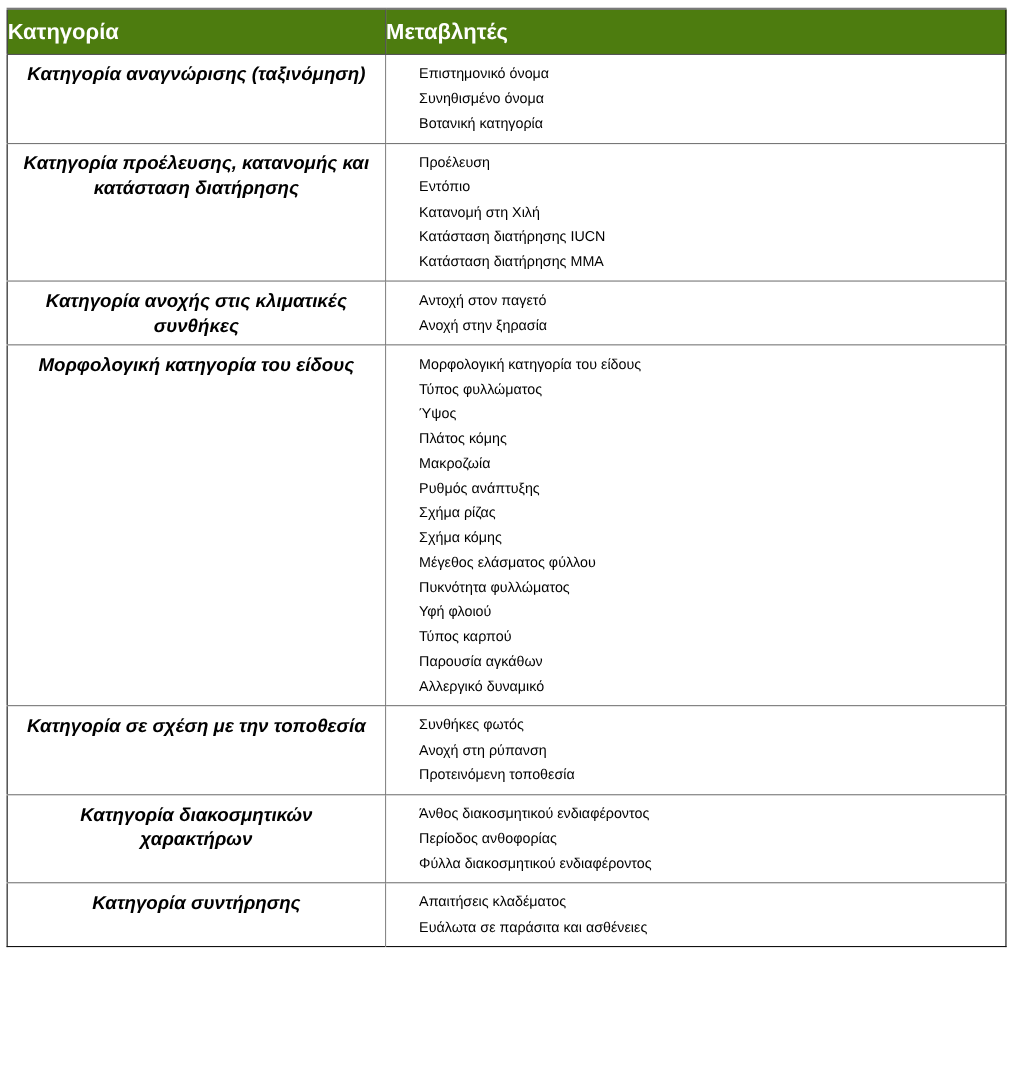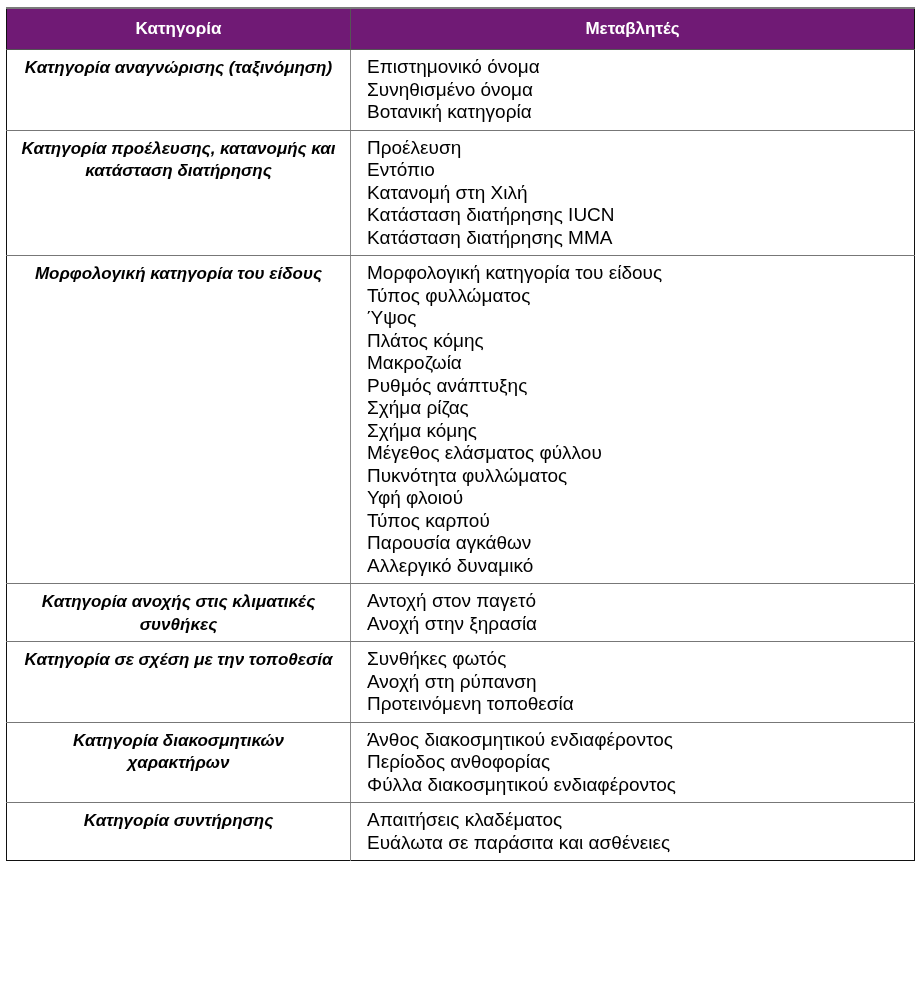--- a/index.html
+++ b/index.html
@@ -6,38 +6,38 @@
   body { width: 919px; height: 986px; position: relative; overflow: hidden;
          font-family: "Liberation Sans", sans-serif; color: #000; }
   table.main {
     position: absolute; left: 6px; top: 7px; width: 908px;
     border-collapse: collapse; table-layout: fixed;
     border: 1.5px solid #111;
   }
   col.c1 { width: 344px; }
   col.c2 { width: 564px; }
   th {
-    background: #701a75; color: #ffffff; font-weight: bold;
-    font-size: 17px; height: 40px; padding: 0; text-align: center;
+    background: #4d7c0f; color: #ffffff; font-weight: bold;
+    font-size: 20px; height: 40px; padding: 0; text-align: left;
     border-top: 2px solid #7a7a7a; border-bottom: 1.5px solid #555;
     border-left: 1.5px solid #555;
   }
   th:first-child { border-left: none; }
   td {
     vertical-align: top; padding: 0;
     border-bottom: 1.5px solid #777;
   }
   td.cat {
     border-right: 1.5px solid #888;
     text-align: center; font-weight: bold; font-size: 17px;
     line-height: 22.5px; padding: 7px 14px 0 14px; font-style: italic;
   }
   td.vars {
-    font-size: 19px; line-height: 22.5px;
-    padding: 6px 0 6px 16px;
+    font-size: 13px; line-height: 22.5px;
+    padding: 6px 0 6px 30px;
   }
   td.vars .var { display: block; white-space: nowrap; }
   tr.last td { border-bottom: none; }
 </style>
 </head>
 <body>
 
 <table class="main">
   <colgroup>
       <col class="c1">
@@ -62,43 +62,43 @@
         <td class="cat">Κατηγορία προέλευσης, κατανομής και κατάσταση διατήρησης</td>
         <td class="vars">
           <span class="var">Προέλευση</span>
           <span class="var">Εντόπιο</span>
           <span class="var">Κατανομή στη Χιλή</span>
           <span class="var">Κατάσταση διατήρησης IUCN</span>
           <span class="var">Κατάσταση διατήρησης MMA</span>
         </td>
       </tr>
       <tr>
+        <td class="cat">Κατηγορία ανοχής στις κλιματικές συνθήκες</td>
+        <td class="vars">
+          <span class="var">Αντοχή στον παγετό</span>
+          <span class="var">Ανοχή στην ξηρασία</span>
+        </td>
+      </tr>
+      <tr>
         <td class="cat">Μορφολογική κατηγορία του είδους</td>
         <td class="vars">
           <span class="var">Μορφολογική κατηγορία του είδους</span>
           <span class="var">Τύπος φυλλώματος</span>
           <span class="var">Ύψος</span>
           <span class="var">Πλάτος κόμης</span>
           <span class="var">Μακροζωία</span>
           <span class="var">Ρυθμός ανάπτυξης</span>
           <span class="var">Σχήμα ρίζας</span>
           <span class="var">Σχήμα κόμης</span>
           <span class="var">Μέγεθος ελάσματος φύλλου</span>
           <span class="var">Πυκνότητα φυλλώματος</span>
           <span class="var">Υφή φλοιού</span>
           <span class="var">Τύπος καρπού</span>
           <span class="var">Παρουσία αγκάθων</span>
           <span class="var">Αλλεργικό δυναμικό</span>
-        </td>
-      </tr>
-      <tr>
-        <td class="cat">Κατηγορία ανοχής στις κλιματικές συνθήκες</td>
-        <td class="vars">
-          <span class="var">Αντοχή στον παγετό</span>
-          <span class="var">Ανοχή στην ξηρασία</span>
         </td>
       </tr>
       <tr>
         <td class="cat">Κατηγορία σε σχέση με την τοποθεσία</td>
         <td class="vars">
           <span class="var">Συνθήκες φωτός</span>
           <span class="var">Ανοχή στη ρύπανση</span>
           <span class="var">Προτεινόμενη τοποθεσία</span>
         </td>
       </tr>

